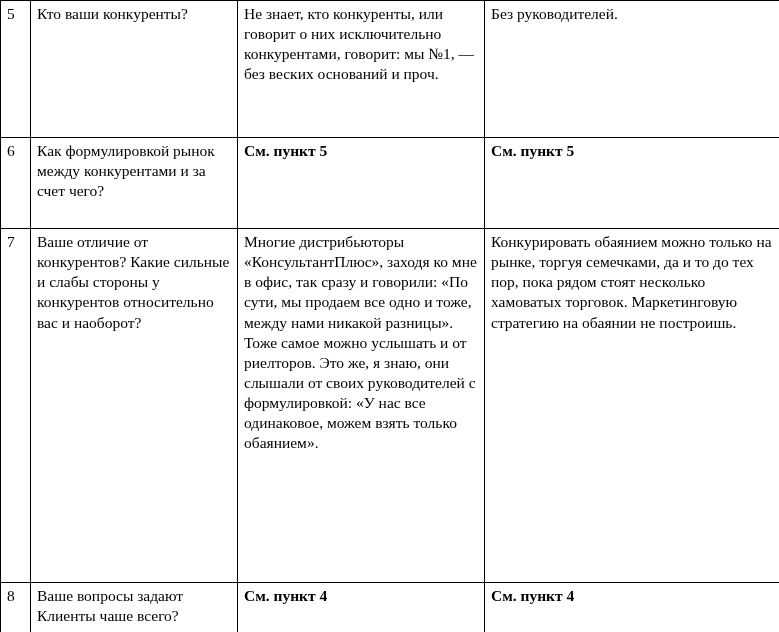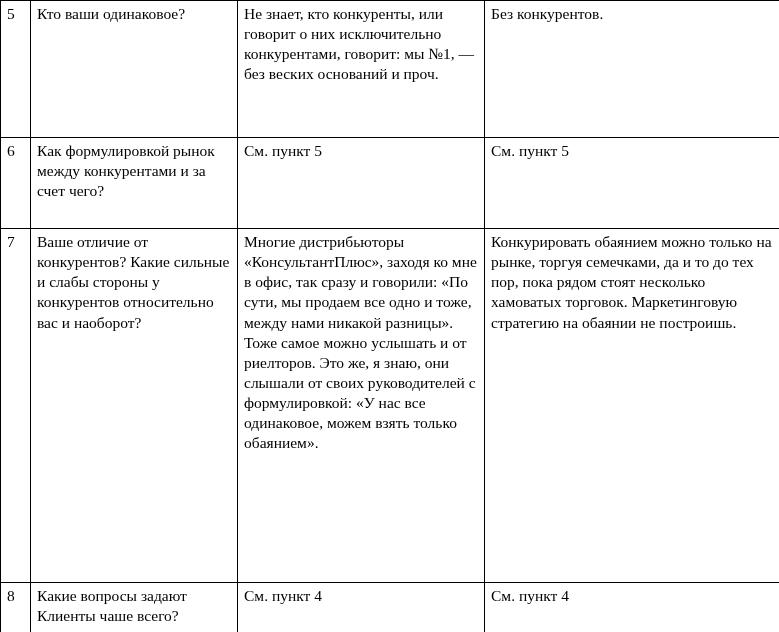--- a/index.html
+++ b/index.html
@@ -41,21 +41,21 @@
   col.c-num { width: 30px; }
   col.c-q   { width: 207px; }
   col.c-a1  { width: 247px; }
   col.c-a2  { width: 295px; }
 
   td.num {
     text-align: left;
     padding-left: 7px;
   }
   td.bold {
-    font-weight: normal;
+    font-weight: bold;
   }
   .cell-text {
     display: block;
     white-space: pre-wrap;
   }
   
   tr.r5 td { height: 130px; }
   tr.r6 td { height: 84px; }
   tr.r7 td { height: 347px; }
   tr.r8 td { height: 58px; }
@@ -70,27 +70,27 @@
       <col class="c-q">
       <col class="c-a1">
       <col class="c-a2">
     </colgroup>
     <tbody>
       <tr class="r5">
         <td class="num">
             <span class="cell-text">5</span>
           </td>
         <td>
-            <span class="cell-text">Кто ваши одинаковое?</span>
+            <span class="cell-text">Кто ваши конкуренты?</span>
           </td>
         <td>
             <span class="cell-text">Не знает, кто конкуренты, или говорит о них исключительно конкурентами, говорит: мы №1, — без веских оснований и проч.</span>
           </td>
         <td>
-            <span class="cell-text">Без конкурентов.</span>
+            <span class="cell-text">Без руководителей.</span>
           </td>
       </tr>
       <tr class="r6">
         <td class="num">
             <span class="cell-text">6</span>
           </td>
         <td>
             <span class="cell-text">Как формулировкой рынок между конкурентами и за счет чего?</span>
           </td>
         <td class="bold">
@@ -112,21 +112,21 @@
           </td>
         <td>
             <span class="cell-text">Конкурировать обаянием можно только на рынке, торгуя семечками, да и то до тех пор, пока рядом стоят несколько хамоватых торговок. Маркетинговую стратегию на обаянии не построишь.</span>
           </td>
       </tr>
       <tr class="r8">
         <td class="num">
             <span class="cell-text">8</span>
           </td>
         <td>
-            <span class="cell-text">Какие вопросы задают Клиенты чаше всего?</span>
+            <span class="cell-text">Ваше вопросы задают Клиенты чаше всего?</span>
           </td>
         <td class="bold">
             <span class="cell-text">См. пункт 4</span>
           </td>
         <td class="bold">
             <span class="cell-text">См. пункт 4</span>
           </td>
       </tr>
     </tbody>
   </table>

